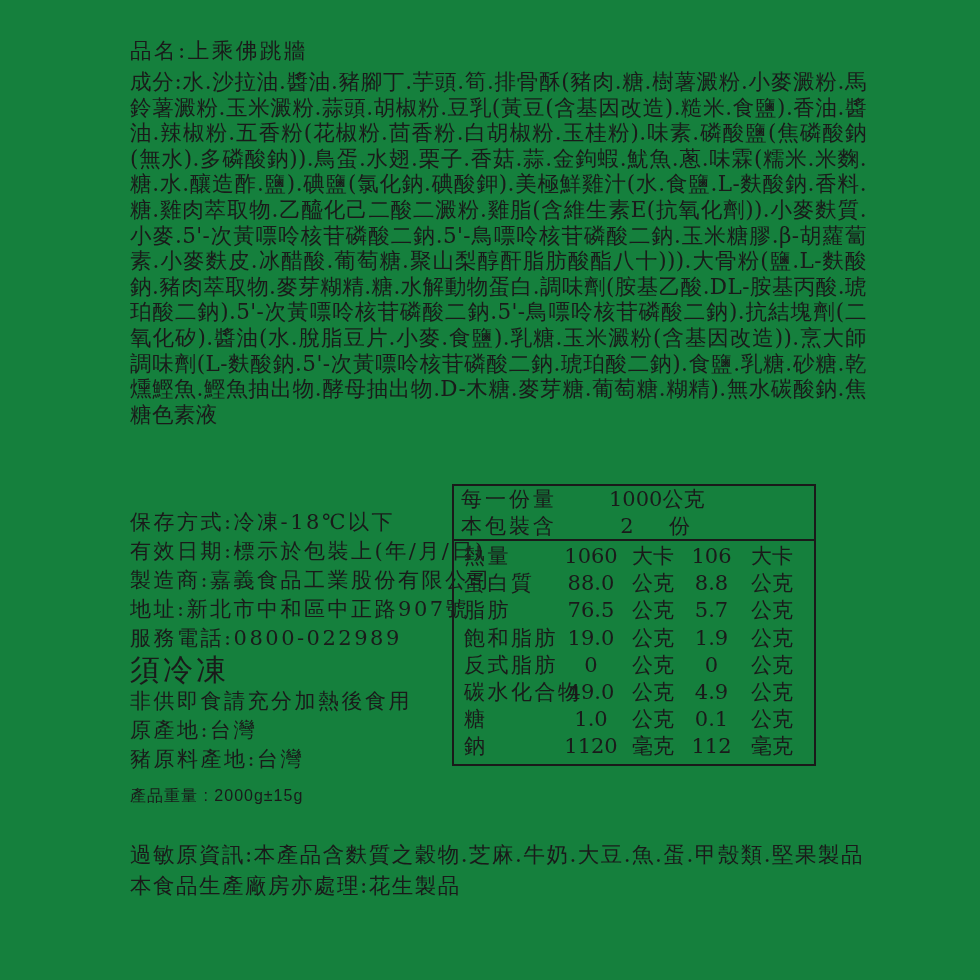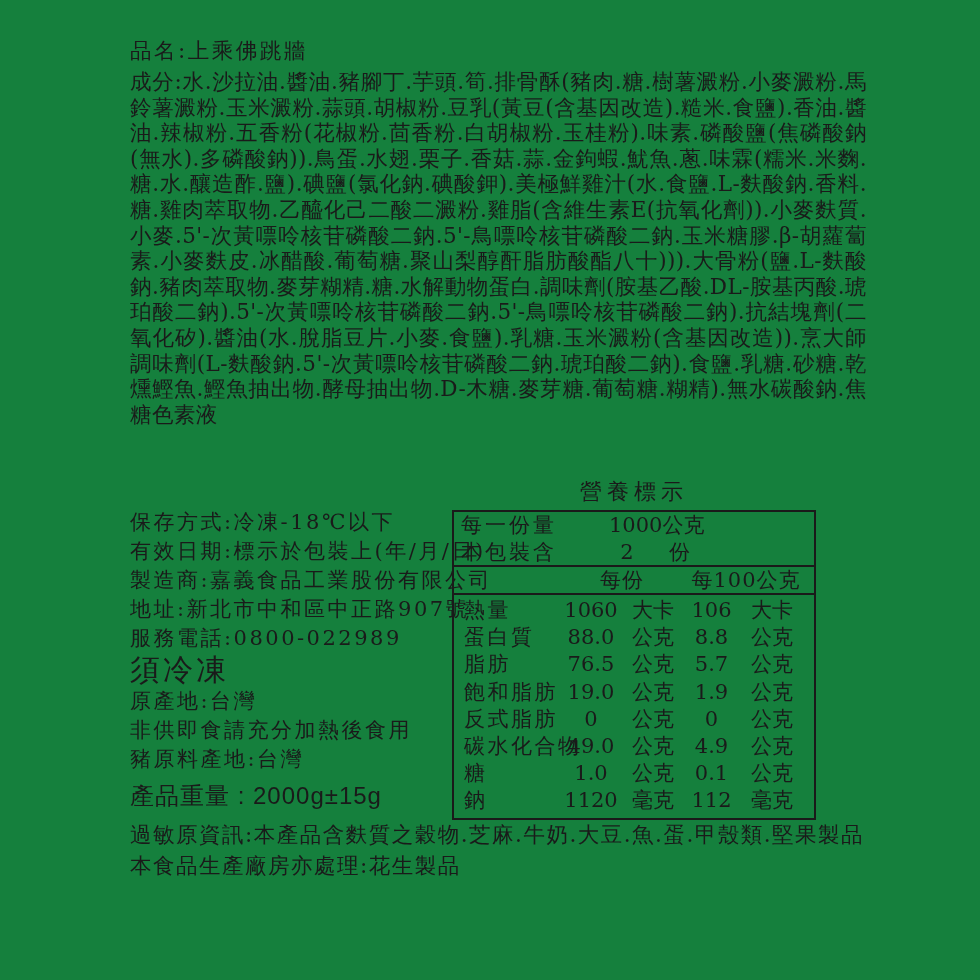--- a/index.html
+++ b/index.html
@@ -51,21 +51,21 @@
     letter-spacing: 2.5px;
     white-space: nowrap;
   }
   .info-line.keep-frozen {
     font-size: 30px;
     line-height: 34px;
     letter-spacing: 3px;
   }
   .info-line.weight {
     font-family: "Liberation Sans", "DejaVu Sans", sans-serif;
-    font-size: 24px;
+    font-size: 16px;
     letter-spacing: 1px;
     margin-top: 7px;
   }
 
   
   .nut-block {
     position: absolute;
     left: 452px;
     top: 479px;
     width: 364px;
@@ -126,21 +126,21 @@
   }
   .nrow.indent .nlabel { }
   .nv1, .nv2 { text-align: center; white-space: nowrap; }
   .nu1 { padding-left: 14px; white-space: nowrap; }
   .nu2 { padding-left: 8px; white-space: nowrap; }
 
   
   .allergen-block {
     position: absolute;
     left: 130px;
-    top: 820px;
+    top: 840px;
     width: 770px;
   }
   .allergen-line {
     font-size: 21.5px;
     line-height: 30.5px;
     letter-spacing: 1.5px;
     white-space: nowrap;
   }
 </style>
 </head>
@@ -153,47 +153,41 @@
     <div class="ingredients">成分:水.沙拉油.醬油.豬腳丁.芋頭.筍.排骨酥(豬肉.糖.樹薯澱粉.小麥澱粉.馬鈴薯澱粉.玉米澱粉.蒜頭.胡椒粉.豆乳(黃豆(含基因改造).糙米.食鹽).香油.醬油.辣椒粉.五香粉(花椒粉.茴香粉.白胡椒粉.玉桂粉).味素.磷酸鹽(焦磷酸鈉(無水).多磷酸鈉)).鳥蛋.水翅.栗子.香菇.蒜.金鉤蝦.魷魚.蔥.味霖(糯米.米麴.糖.水.釀造酢.鹽).碘鹽(氯化鈉.碘酸鉀).美極鮮雞汁(水.食鹽.L-麩酸鈉.香料.糖.雞肉萃取物.乙醯化己二酸二澱粉.雞脂(含維生素E(抗氧化劑)).小麥麩質.小麥.5'-次黃嘌呤核苷磷酸二鈉.5'-鳥嘌呤核苷磷酸二鈉.玉米糖膠.β-胡蘿蔔素.小麥麩皮.冰醋酸.葡萄糖.聚山梨醇酐脂肪酸酯八十))).大骨粉(鹽.L-麩酸鈉.豬肉萃取物.麥芽糊精.糖.水解動物蛋白.調味劑(胺基乙酸.DL-胺基丙酸.琥珀酸二鈉).5'-次黃嘌呤核苷磷酸二鈉.5'-鳥嘌呤核苷磷酸二鈉).抗結塊劑(二氧化矽).醬油(水.脫脂豆片.小麥.食鹽).乳糖.玉米澱粉(含基因改造)).烹大師調味劑(L-麩酸鈉.5'-次黃嘌呤核苷磷酸二鈉.琥珀酸二鈉).食鹽.乳糖.砂糖.乾燻鰹魚.鰹魚抽出物.酵母抽出物.D-木糖.麥芽糖.葡萄糖.糊精).無水碳酸鈉.焦糖色素液</div>
   </div>
 
   <div class="info-block">
     <div class="info-line">保存方式:冷凍-18℃以下</div>
     <div class="info-line">有效日期:標示於包裝上(年/月/日)</div>
     <div class="info-line">製造商:嘉義食品工業股份有限公司</div>
     <div class="info-line">地址:新北市中和區中正路907號</div>
     <div class="info-line">服務電話:0800-022989</div>
     <div class="info-line keep-frozen">須冷凍</div>
+    <div class="info-line">非供即食請充分加熱後食用</div>
     <div class="info-line">原產地:台灣</div>
-    <div class="info-line">非供即食請充分加熱後食用</div>
     <div class="info-line">豬原料產地:台灣</div>
     <div class="info-line weight">產品重量 : 2000g±15g</div>
   </div>
 
   <div class="nut-block">
-    <div class="nut-title">營養標示</div>
     <div class="nut-table">
 
       <div class="nut-sec1">
         <div class="s1row">
           <span class="s1label">每一份量</span>
           <span class="s1val">1000公克</span>
         </div>
         <div class="s1row">
           <span class="s1label">本包裝含</span>
           <span class="s1num">2</span>
           <span class="s1unit">份</span>
         </div>
       </div>
 
-      <div class="nut-header">
-        <span class="hlabel"></span>
-        <span class="hps">每份</span>
-        <span class="h100">每100公克</span>
-      </div>
 
       <div class="nut-rows">
         <div class="nrow">
           <span class="nlabel">熱量</span>
           <span class="nv1">1060</span>
           <span class="nu1">大卡</span>
           <span class="nv2">106</span>
           <span class="nu2">大卡</span>
         </div>
         <div class="nrow">

